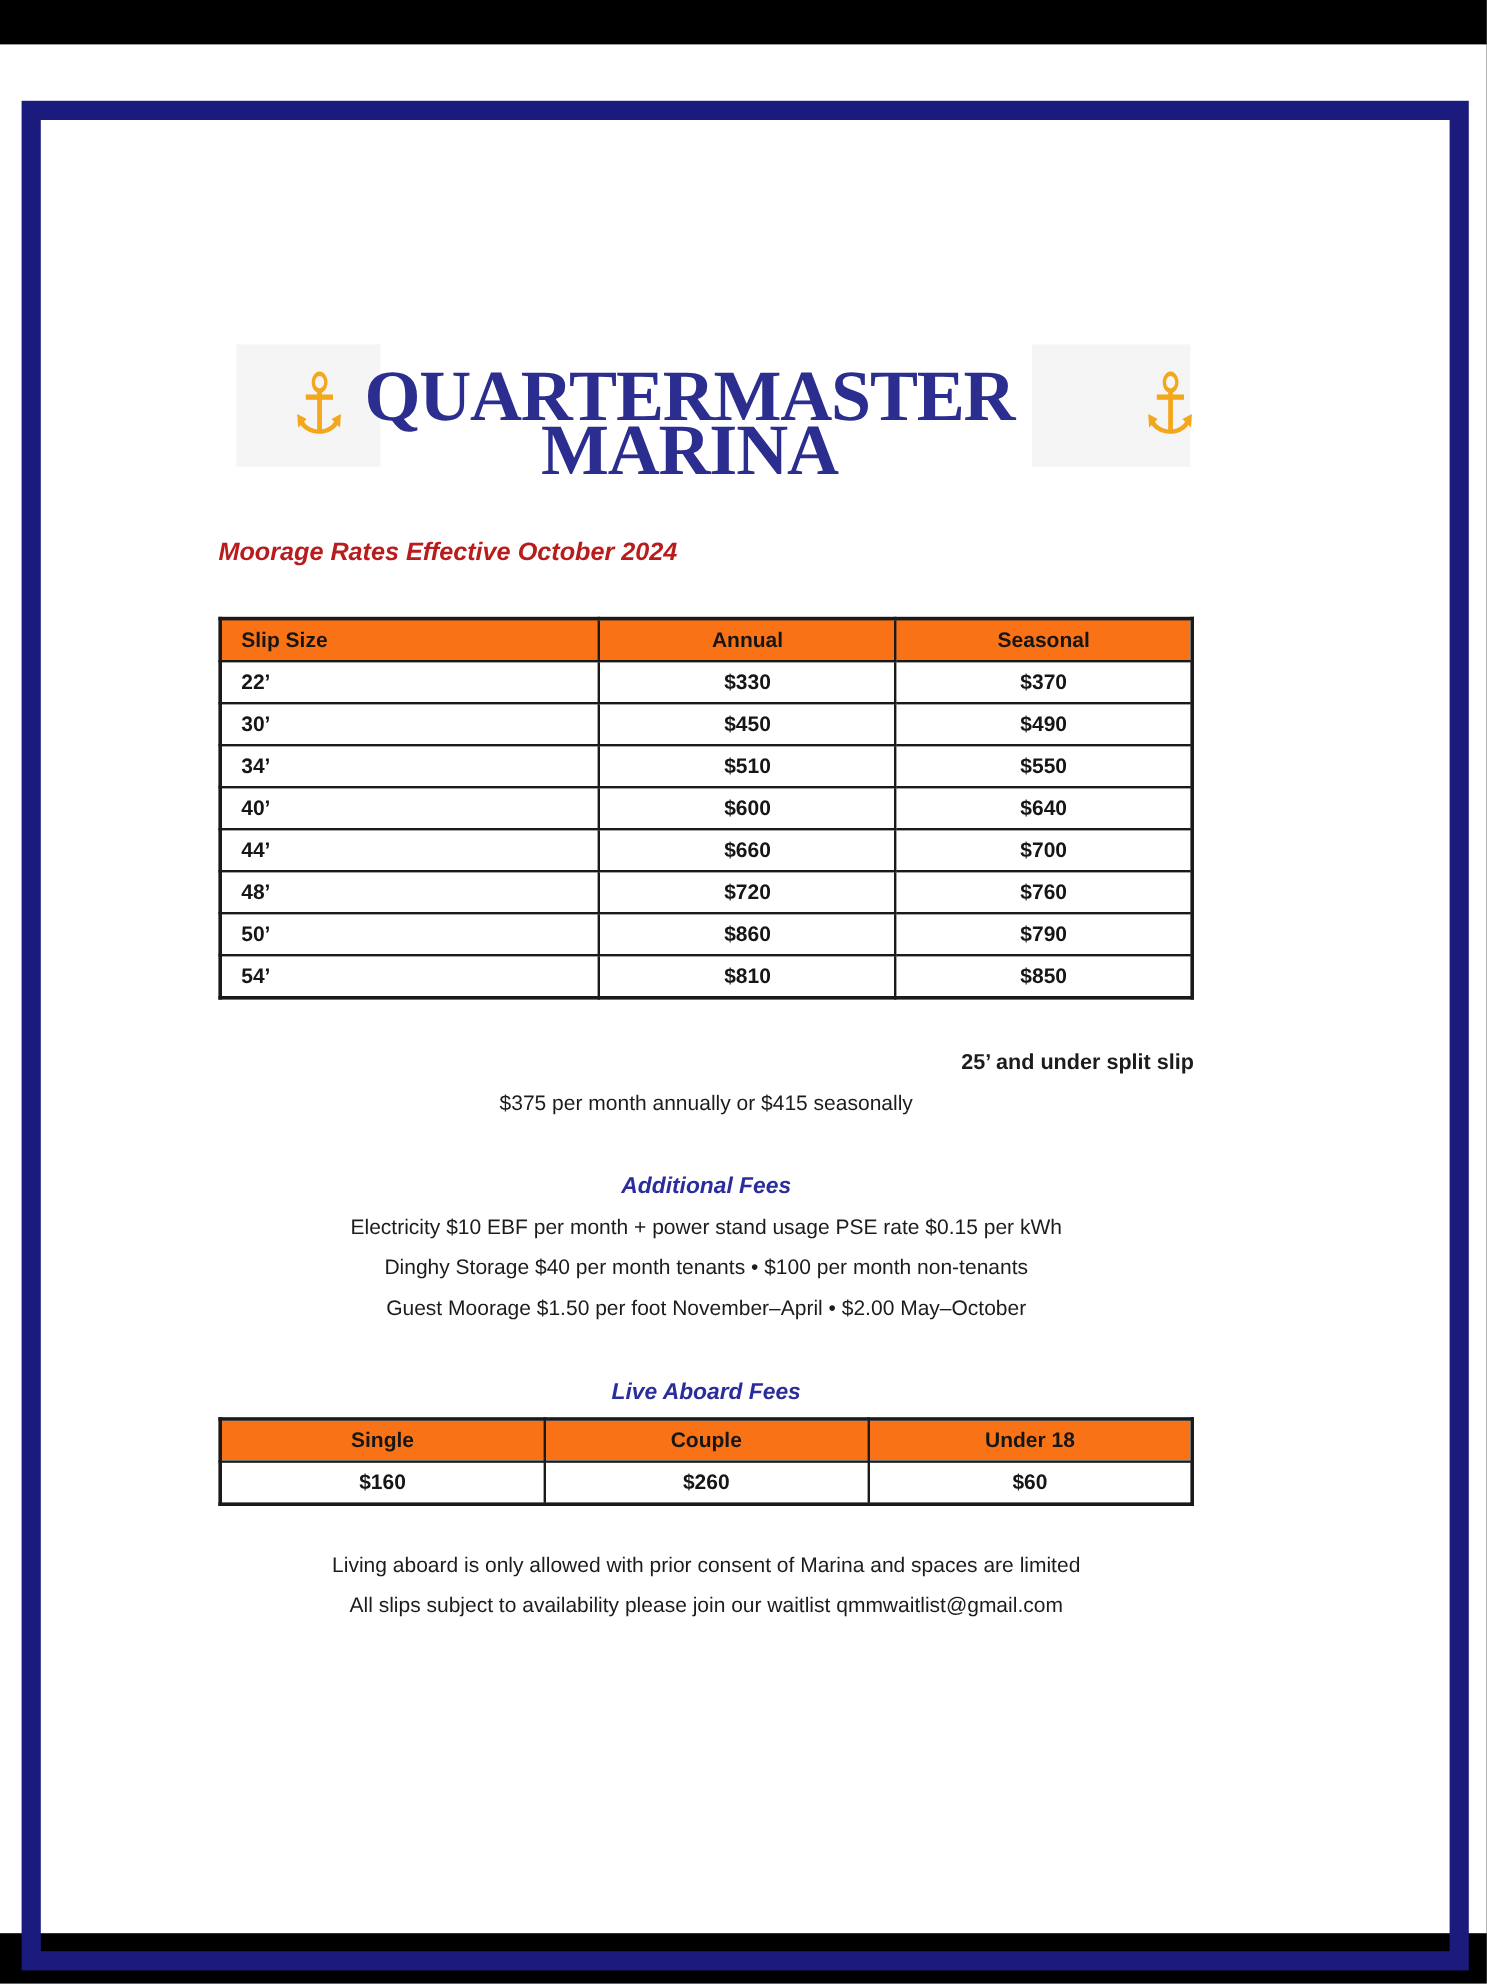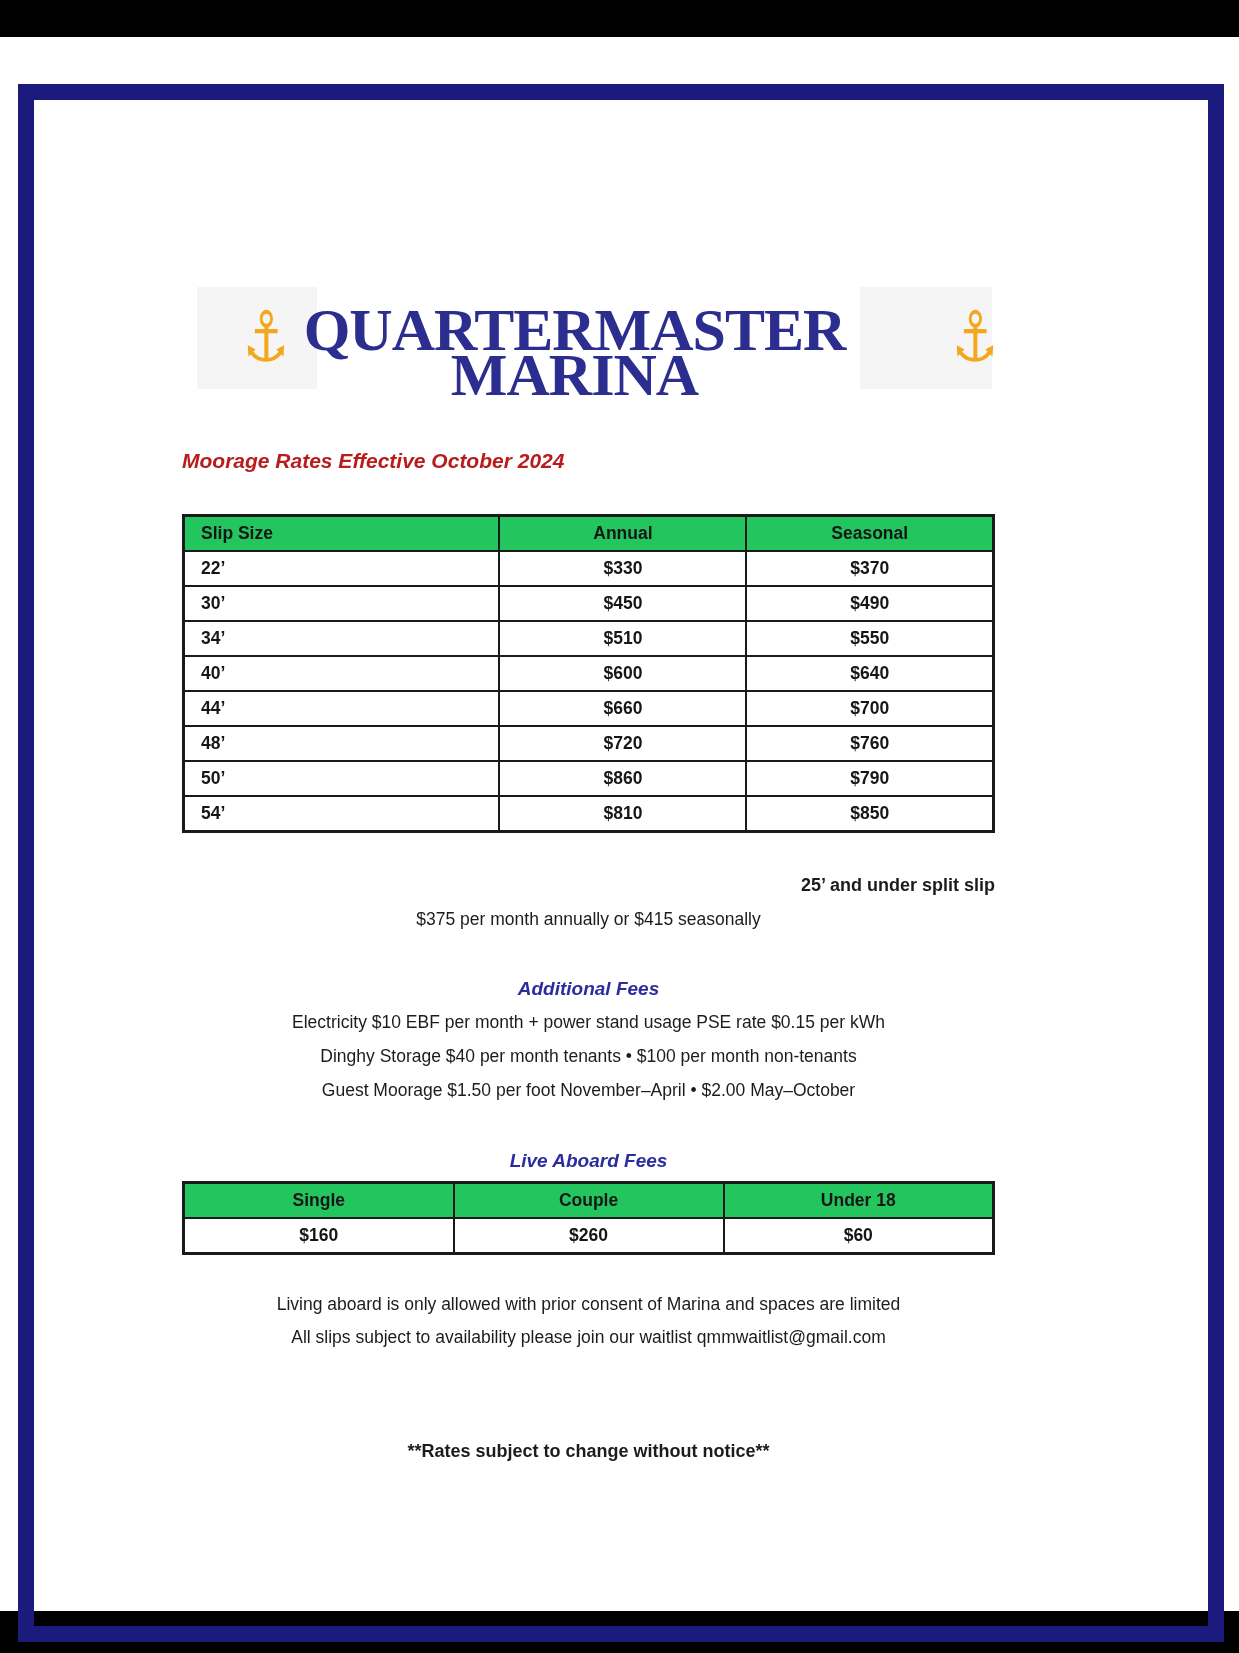--- a/index.html
+++ b/index.html
@@ -55,21 +55,21 @@
     border-collapse:collapse;table-layout:fixed;
     border:3px solid #1a1a1a;
     font-size:17.5px;font-weight:bold;color:#161616;
   }
   table.rates th, table.rates td{
     border:2px solid #1a1a1a;
     height:33px;line-height:33px;
     text-align:center;padding:0;
     overflow:hidden;white-space:nowrap;
   }
-  table.rates th{background:#22c55e;}
+  table.rates th{background:#f97316;}
   table.main{top:477px;}
   table.main th.c0, table.main td.c0{text-align:left;padding-left:16px;}
   table.live{top:1144px;}
   
   .tx{
     position:absolute;left:182px;width:813px;text-align:center;
     color:#1c1c1c;font-size:17.5px;
   }
   .split-heading{top:832px;font-weight:bold;font-size:18px;line-height:32px;text-align:right;}
   .split-detail{top:866px;line-height:32px;}
@@ -190,16 +190,15 @@
           <td>$60</td>
         </tr>
       </tbody>
     </table>
 
     <div class="tx notes">
       <div>Living aboard is only allowed with prior consent of Marina and spaces are limited</div>
       <div>All slips subject to availability please join our waitlist qmmwaitlist@gmail.com</div>
     </div>
 
-    <div class="tx footer-notice">**Rates subject to change without notice**</div>
 
   </div>
 </div>
 
 </body></html>

